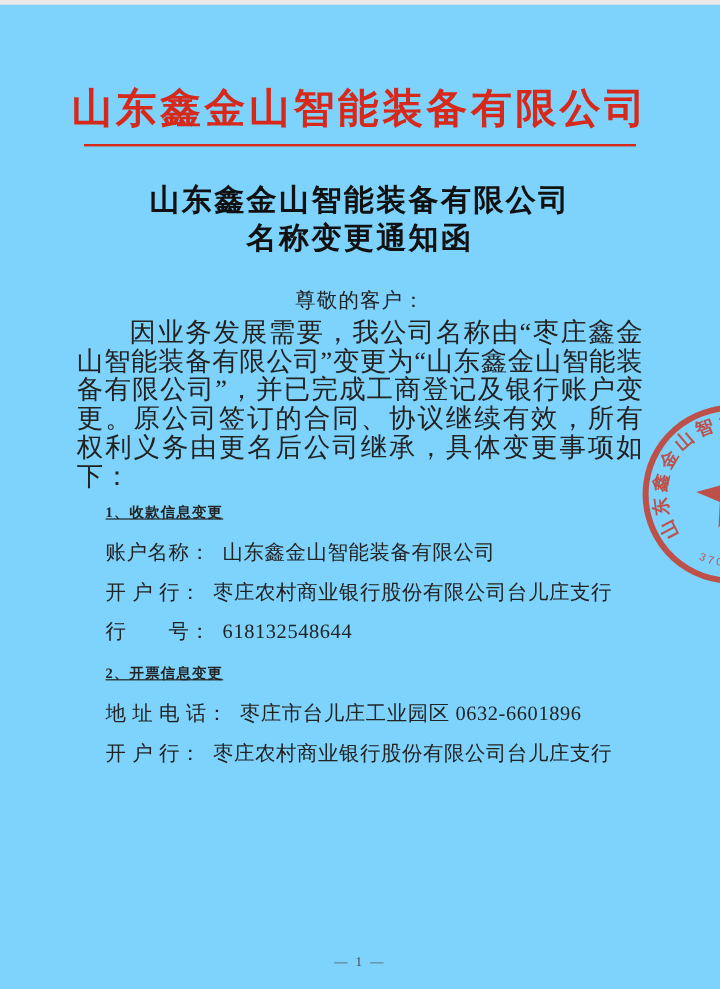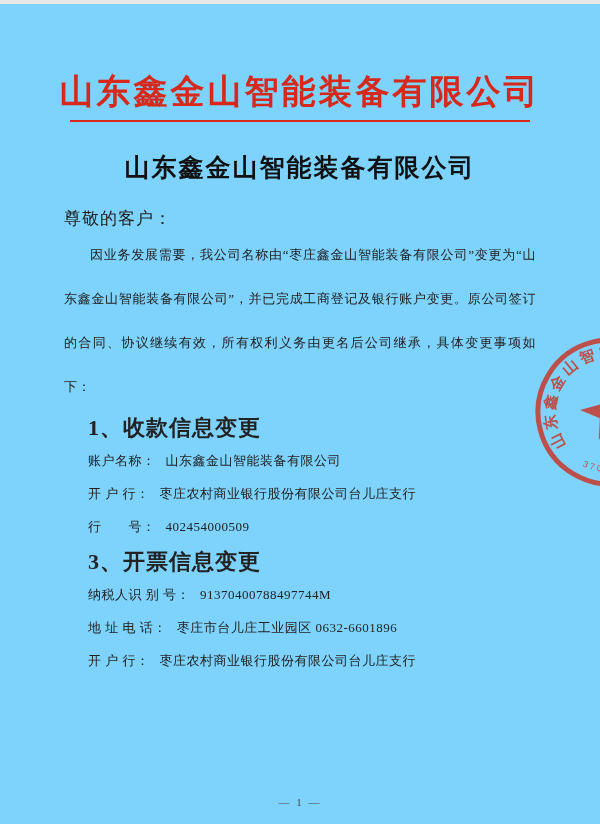--- a/index.html
+++ b/index.html
@@ -39,40 +39,42 @@
     line-height: 32px;
   }
   .content {
     padding: 0 64px;
   }
   .greeting {
     margin-top: 23px;
     font-size: 17px;
     line-height: 24px;
     letter-spacing: 1px;
+    text-align: center;
   }
   .para {
-    font-size: 13px;
-    line-height: 44px;
+    font-size: 22px;
+    line-height: 24px;
     letter-spacing: 0.5px;
     text-indent: 2em;
     text-align: justify;
     margin-top: 2px;
   }
   .section { margin-top: 2px; }
   .sec-heading {
     margin-left: 24px;
-    font-size: 22px;
+    font-size: 12px;
     font-weight: bold;
     line-height: 33px;
     letter-spacing: 1px;
+    text-decoration: underline;
   }
   .info-line {
     margin-left: 24px;
-    font-size: 13px;
+    font-size: 17px;
     line-height: 33px;
     letter-spacing: 0.5px;
     white-space: nowrap;
   }
   .info-line .label { margin-right: 10px; }
   .page-number {
     position: absolute;
     bottom: 20px;
     left: 0;
     right: 0;
@@ -92,44 +94,42 @@
 </head>
 <body>
 
 <div class="page">
 
   <div class="letterhead">山东鑫金山智能装备有限公司</div>
   <div class="letterhead-rule"></div>
 
   <div class="doc-title">
     <div>山东鑫金山智能装备有限公司</div>
+    <div>名称变更通知函</div>
   </div>
 
   <div class="content">
     <div class="greeting">尊敬的客户：</div>
     <p class="para">因业务发展需要，我公司名称由“枣庄鑫金山智能装备有限公司”变更为“山东鑫金山智能装备有限公司”，并已完成工商登记及银行账户变更。原公司签订的合同、协议继续有效，所有权利义务由更名后公司继承，具体变更事项如下：</p>
 
     <div class="section">
       <div class="sec-heading">1、收款信息变更</div>
       <div class="info-line">
         <span class="label">账户名称：</span><span class="value">山东鑫金山智能装备有限公司</span>
       </div>
       <div class="info-line">
         <span class="label">开 户 行：</span><span class="value">枣庄农村商业银行股份有限公司台儿庄支行</span>
       </div>
       <div class="info-line">
-        <span class="label">行　　号：</span><span class="value">402454000509</span>
+        <span class="label">行　　号：</span><span class="value">618132548644</span>
       </div>
     </div>
 
     <div class="section">
-      <div class="sec-heading">3、开票信息变更</div>
-      <div class="info-line">
-        <span class="label">纳税人识 别 号：</span><span class="value">91370400788497744M</span>
-      </div>
+      <div class="sec-heading">2、开票信息变更</div>
       <div class="info-line">
         <span class="label">地 址 电 话：</span><span class="value">枣庄市台儿庄工业园区 0632-6601896</span>
       </div>
       <div class="info-line">
         <span class="label">开 户 行：</span><span class="value">枣庄农村商业银行股份有限公司台儿庄支行</span>
       </div>
     </div>
   </div>
 
   <svg class="seal" width="200" height="200" viewBox="0 0 200 200">

